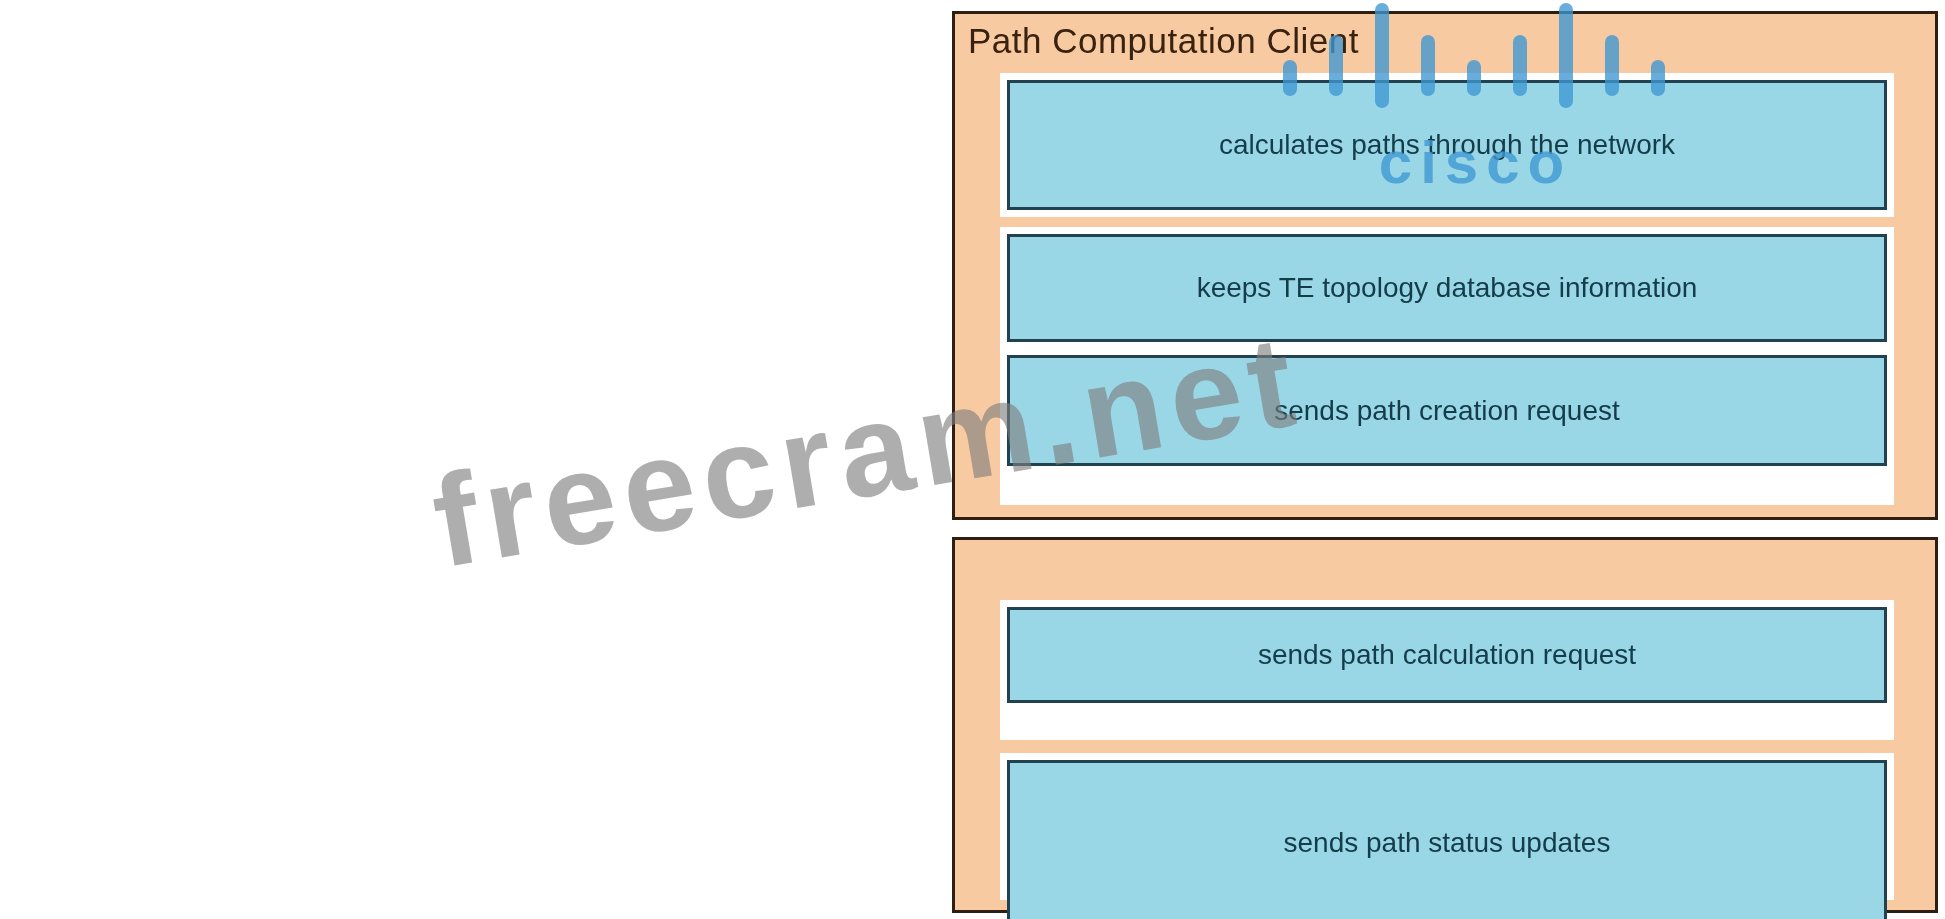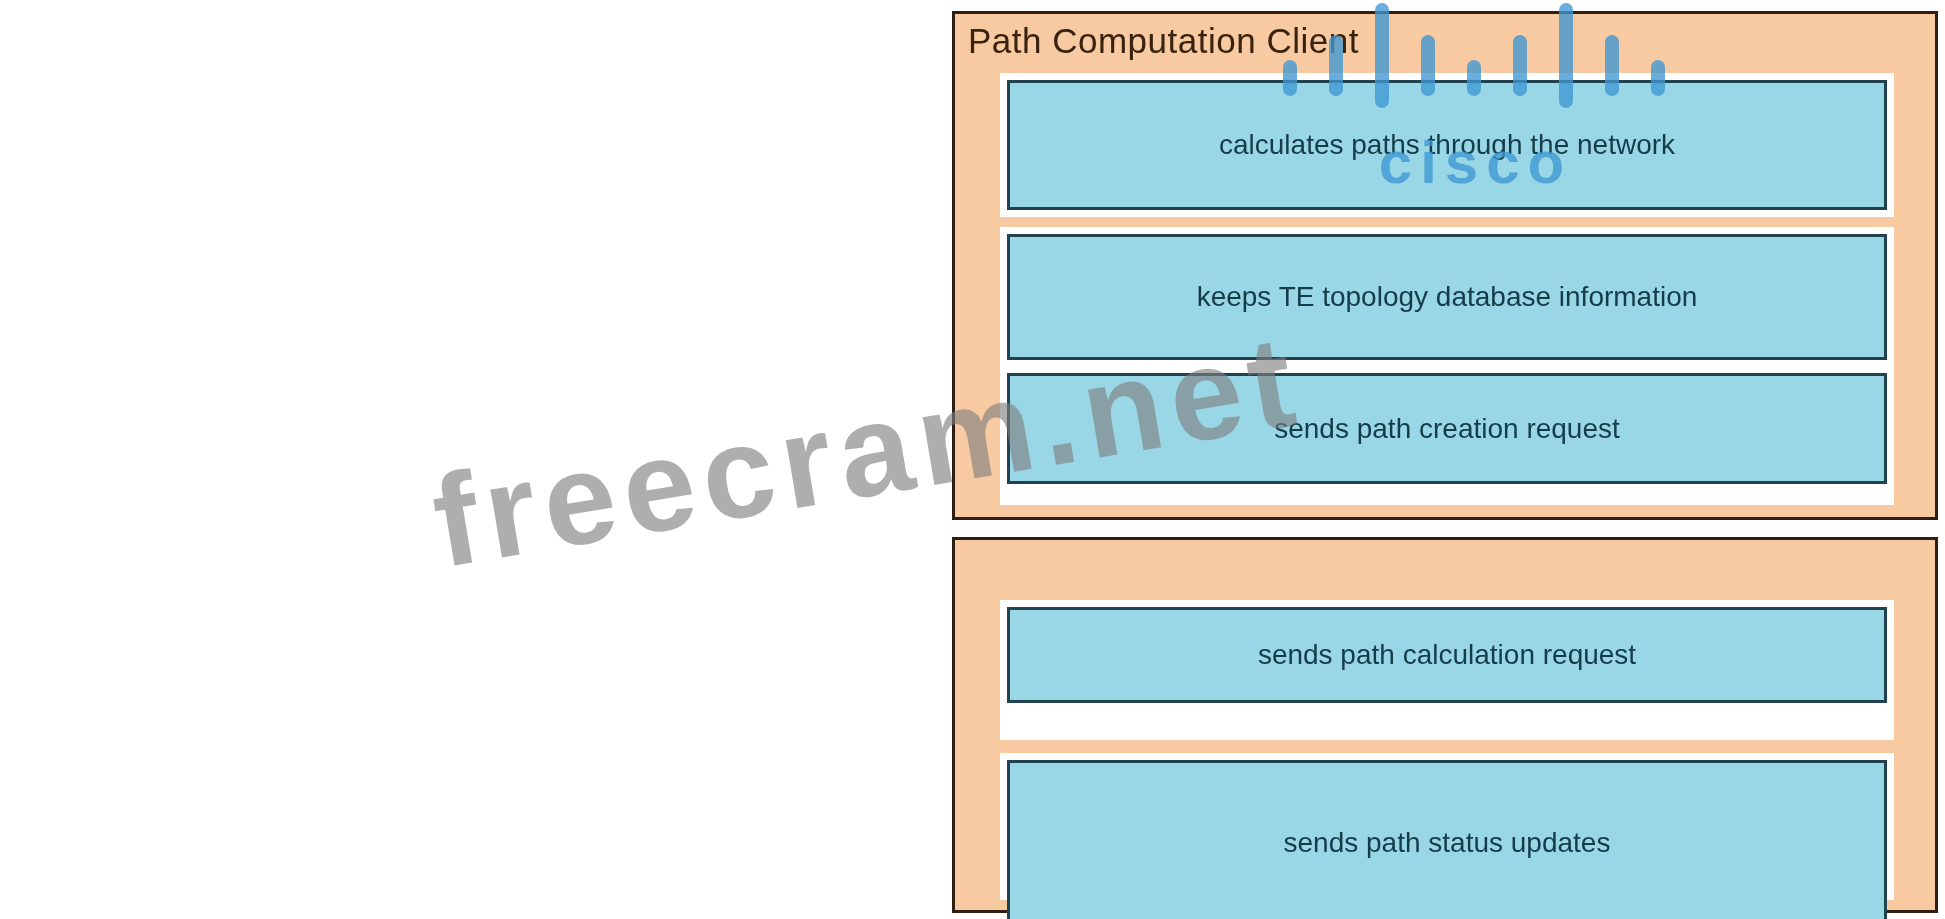--- a/index.html
+++ b/index.html
@@ -64,21 +64,21 @@
     border: 3px solid var(--token-border);
     color: var(--token-text);
     font-size: 28px;
     display: flex;
     align-items: center;
     justify-content: center;
     text-align: center;
     white-space: nowrap;
   }
   .slot--1 .token { height: 130px; }
-  .slot--2 .token--a { height: 126px; margin-bottom: 13px; }
+  .slot--2 .token--a { height: 108px; margin-bottom: 13px; }
   .slot--2 .token--b { height: 111px; }
   .slot--3 .token { height: 96px; }
   .slot--4 .token { height: 166px; }
 
   
   .cisco-logo {
     position: absolute;
     left: 1283px;
     top: 3px;
     width: 385px;

